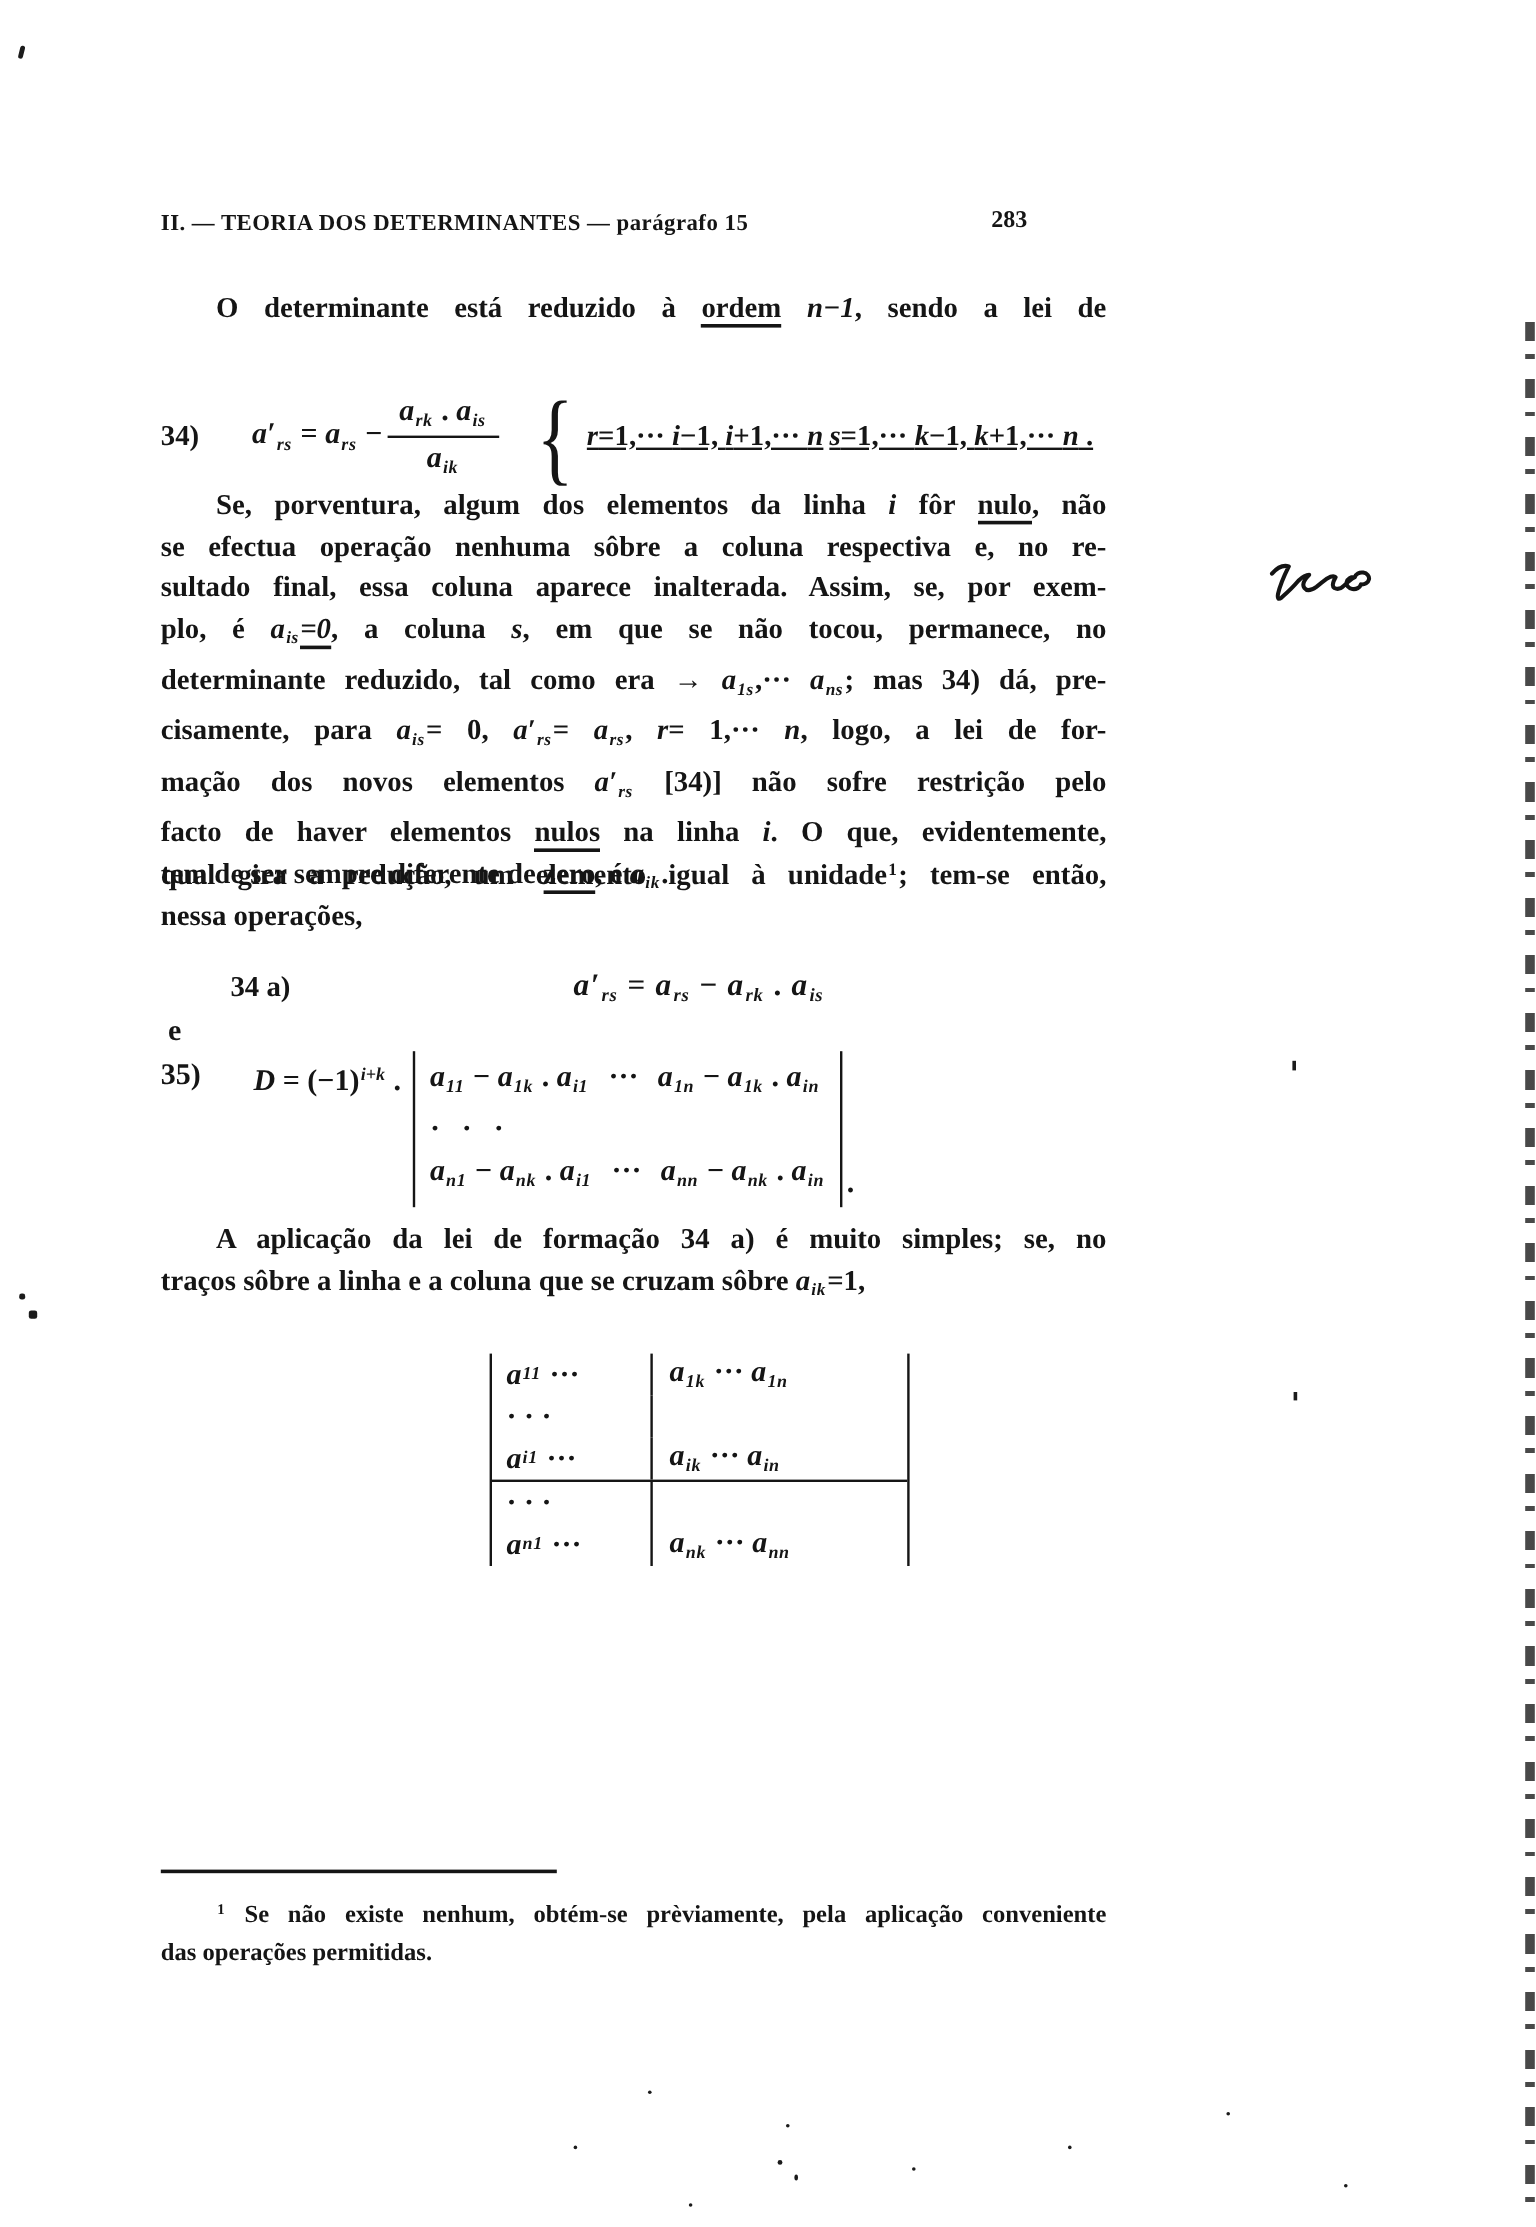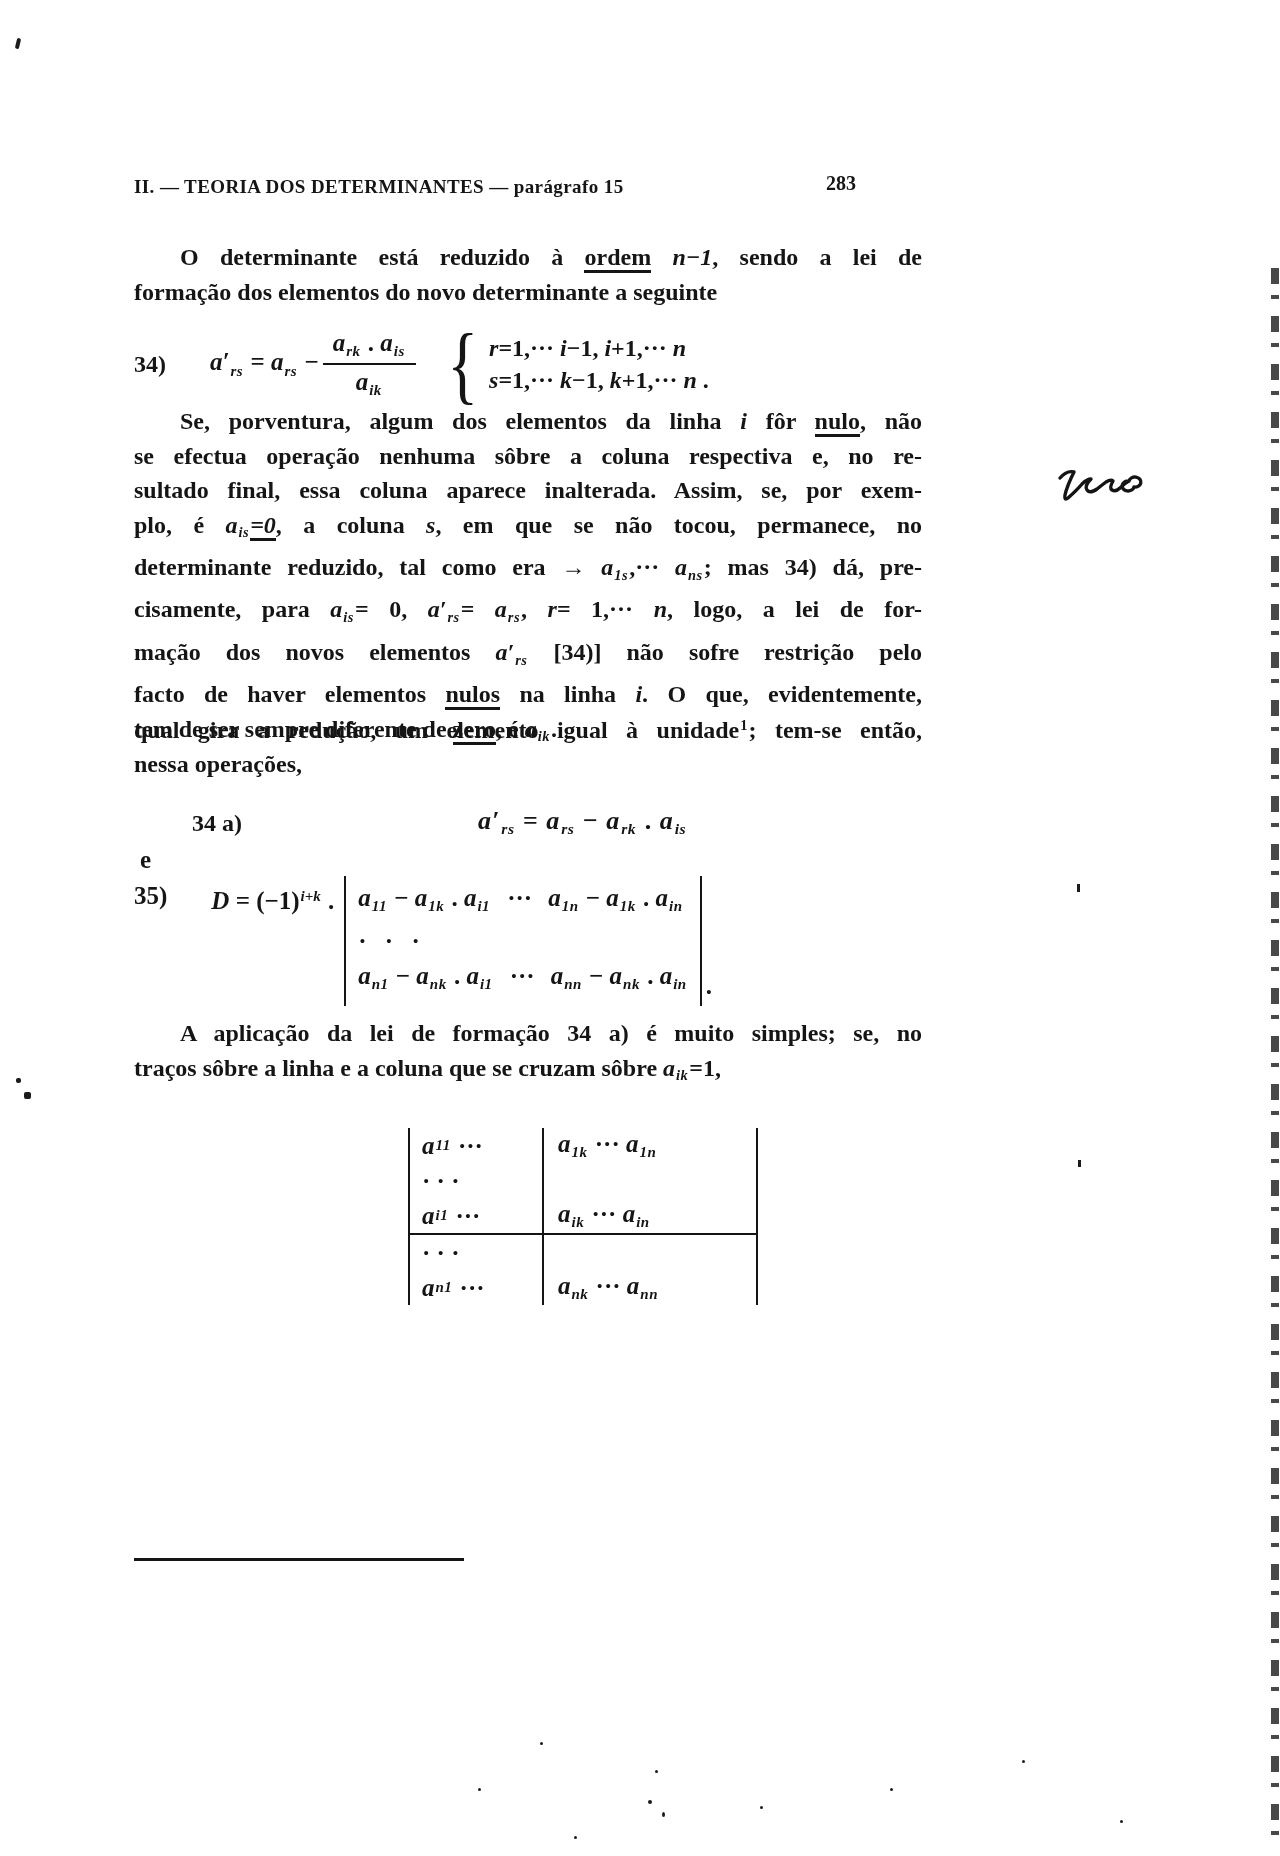--- a/index.html
+++ b/index.html
@@ -26,21 +26,21 @@
   .pagenum{font-size:20px;font-weight:700;}
   
   .eq{font-size:24px;}
   #eq34{display:flex;align-items:center;}
   #eq34 .eq-label{}
   #eq34 .eq-lhs{margin-left:44px;font-size:25px;}
   .frac{display:inline-flex;flex-direction:column;align-items:center;vertical-align:middle;font-size:25px;margin:0 4px;}
   .frac .num{padding:0 10px 3px;border-bottom:2.5px solid #151515;}
   .frac .den{padding-top:3px;}
   .brace{font-size:86px;font-weight:400;line-height:80px;margin-left:22px;transform:scaleX(.75);display:inline-block;}
-  .conds{display:flex;flex-direction:column;gap:5px;margin-left:6px;font-size:24px;}
+  .conds{display:flex;flex-direction:row;gap:5px;margin-left:6px;font-size:24px;text-decoration:underline;}
   
   #eq34a{width:788px;height:40px;}
   #eq34a .eq-label{position:absolute;left:58px;top:4px;font-size:24px;}
   #eq34a .eq-body{position:absolute;left:344px;top:0;font-size:26px;font-weight:700;letter-spacing:1px;}
   
   #eq35{display:flex;align-items:flex-start;font-size:25px;line-height:40px;}
   #eq35 .eq-label{}
   #eq35 .eq-prefix{margin-left:44px;}
   .det{display:inline-flex;flex-direction:column;border-left:2.5px solid #151515;border-right:2.5px solid #151515;
        padding:2px 12px;margin-left:10px;}
@@ -70,21 +70,20 @@
 </head>
 <body>
 
 <div id="page">
 
   <div class="abs hdr" style="left:134px;top:176px;">II. — TEORIA DOS DETERMINANTES — parágrafo 15</div>
   <div class="abs pagenum" style="left:826px;top:172px;">283</div>
 
   <div class="abs para" style="left:134px;top:240px;">
       <div class="line first"><span>O determinante está reduzido à </span><span class="rs-u">ordem</span><span> </span><span class="rs-i">n−1</span><span>, sendo a lei de</span></div>
-      <div class="line last"><span>formação dos elementos do novo determinante a seguinte</span></div>
     </div>
 
   <div class="abs eq" style="left:134px;top:318px;width:788px;height:92px;" id="eq34">
     <span class="eq-label">34)</span>
     <span class="eq-lhs"><span class="rs-i">a′</span><span class="rs-sub">rs</span><span> = </span><span class="rs-i">a</span><span class="rs-sub">rs</span><span> − </span></span>
     <span class="frac">
       <span class="num"><span class="rs-i">a</span><span class="rs-sub">rk</span><span> . </span><span class="rs-i">a</span><span class="rs-sub">is</span></span>
       <span class="den"><span class="rs-i">a</span><span class="rs-sub">ik</span></span>
     </span>
     <span class="brace">{</span>
@@ -173,20 +172,24 @@
       <span class="dgm-left">
           <span class="rs-i">a</span>
           <span class="rs-sub">n1</span>
           <span>&nbsp;···</span>
         </span>
       <span class="dgm-right"><span class="rs-i">a</span><span class="rs-sub">nk</span><span>&nbsp;···&nbsp;</span><span class="rs-i">a</span><span class="rs-sub">nn</span></span>
     </div>
   </div>
 
   <div class="abs fn-rule" style="left:134px;top:1558px;width:330px;"></div>
+  <div class="abs para fn" style="left:134px;top:1576px;">
+      <div class="line first"><span class="rs-sup">1</span><span> Se não existe nenhum, obtém-se prèviamente, pela aplicação conveniente</span></div>
+      <div class="line last"><span>das operações permitidas.</span></div>
+    </div>
 
   <div class="edge-strip"></div>
   <div class="tick-mark" style="left:16px;top:38px;width:4px;height:11px;transform:rotate(14deg);border-radius:2px;"></div>
   <div class="tick-mark" style="left:16px;top:1078px;width:5px;height:5px;border-radius:2px;"></div>
   <div class="tick-mark" style="left:24px;top:1092px;width:7px;height:7px;border-radius:2px;"></div>
   <div class="tick-mark" style="left:1077px;top:884px;width:3px;height:8px;"></div>
   <div class="tick-mark" style="left:1078px;top:1160px;width:3px;height:7px;"></div>
   <div class="speck" style="left:540px;top:1742px;width:3px;height:3px;"></div>
   <div class="speck" style="left:478px;top:1788px;width:3px;height:3px;"></div>
   <div class="speck" style="left:648px;top:1800px;width:4px;height:4px;"></div>

